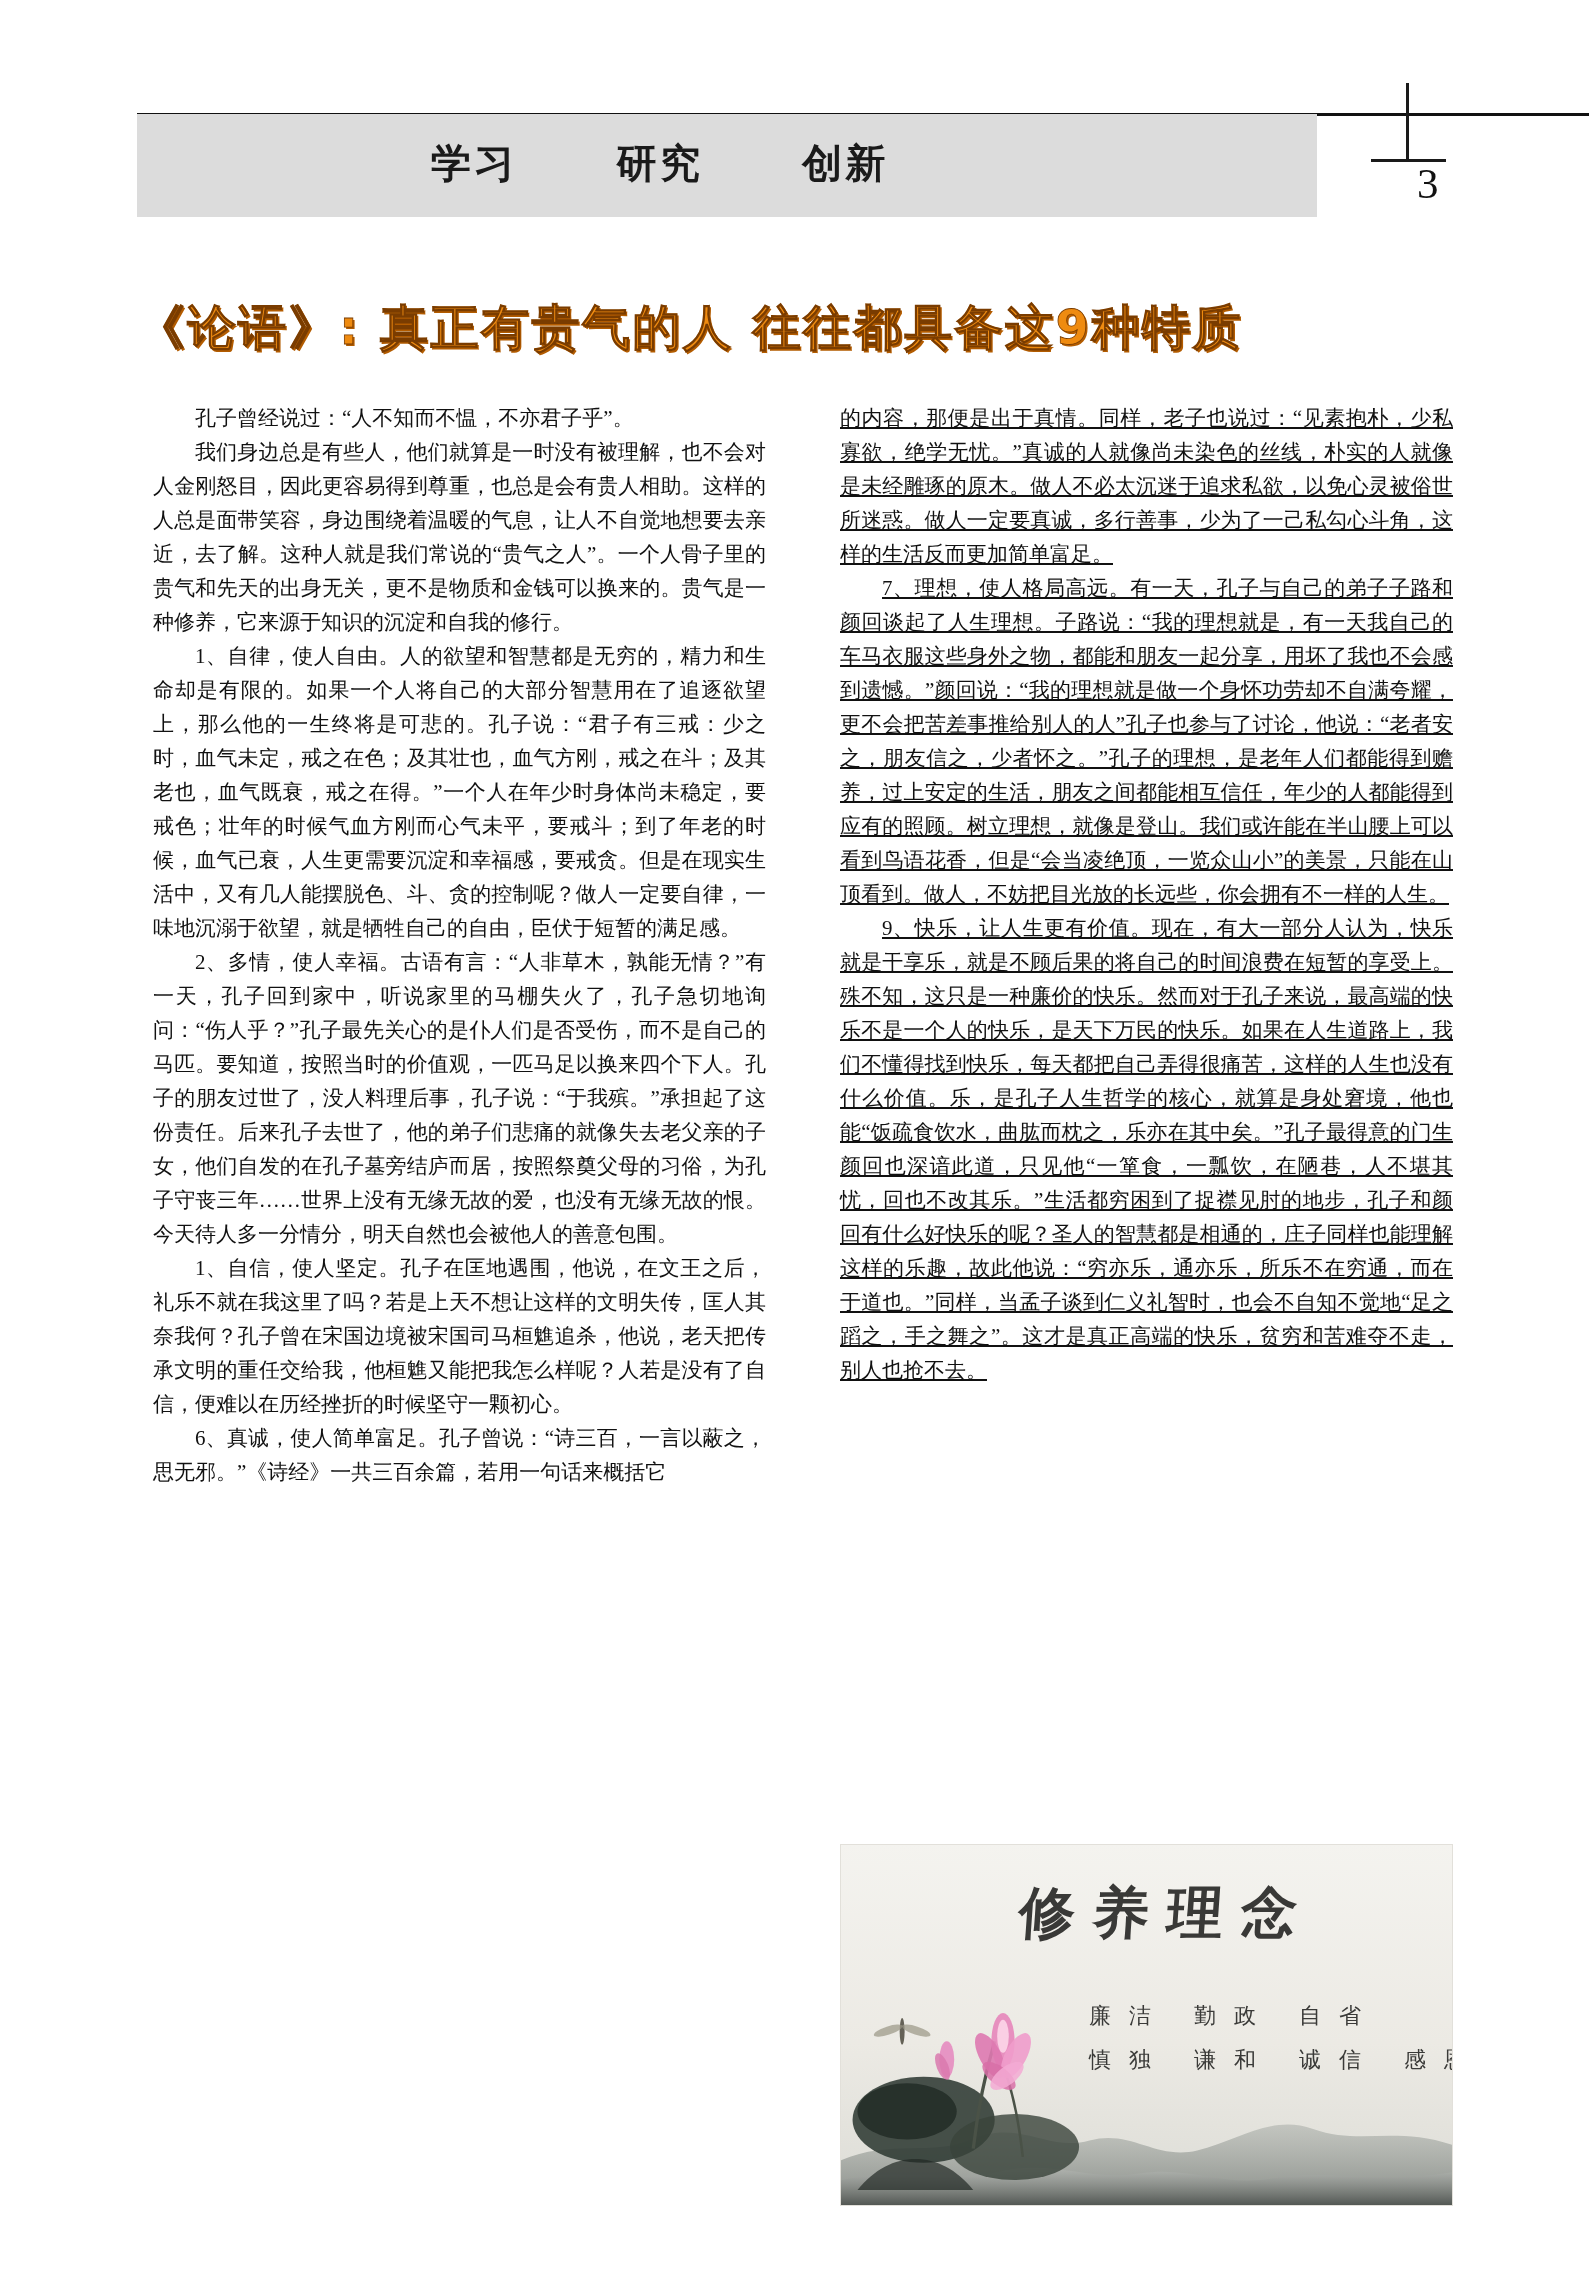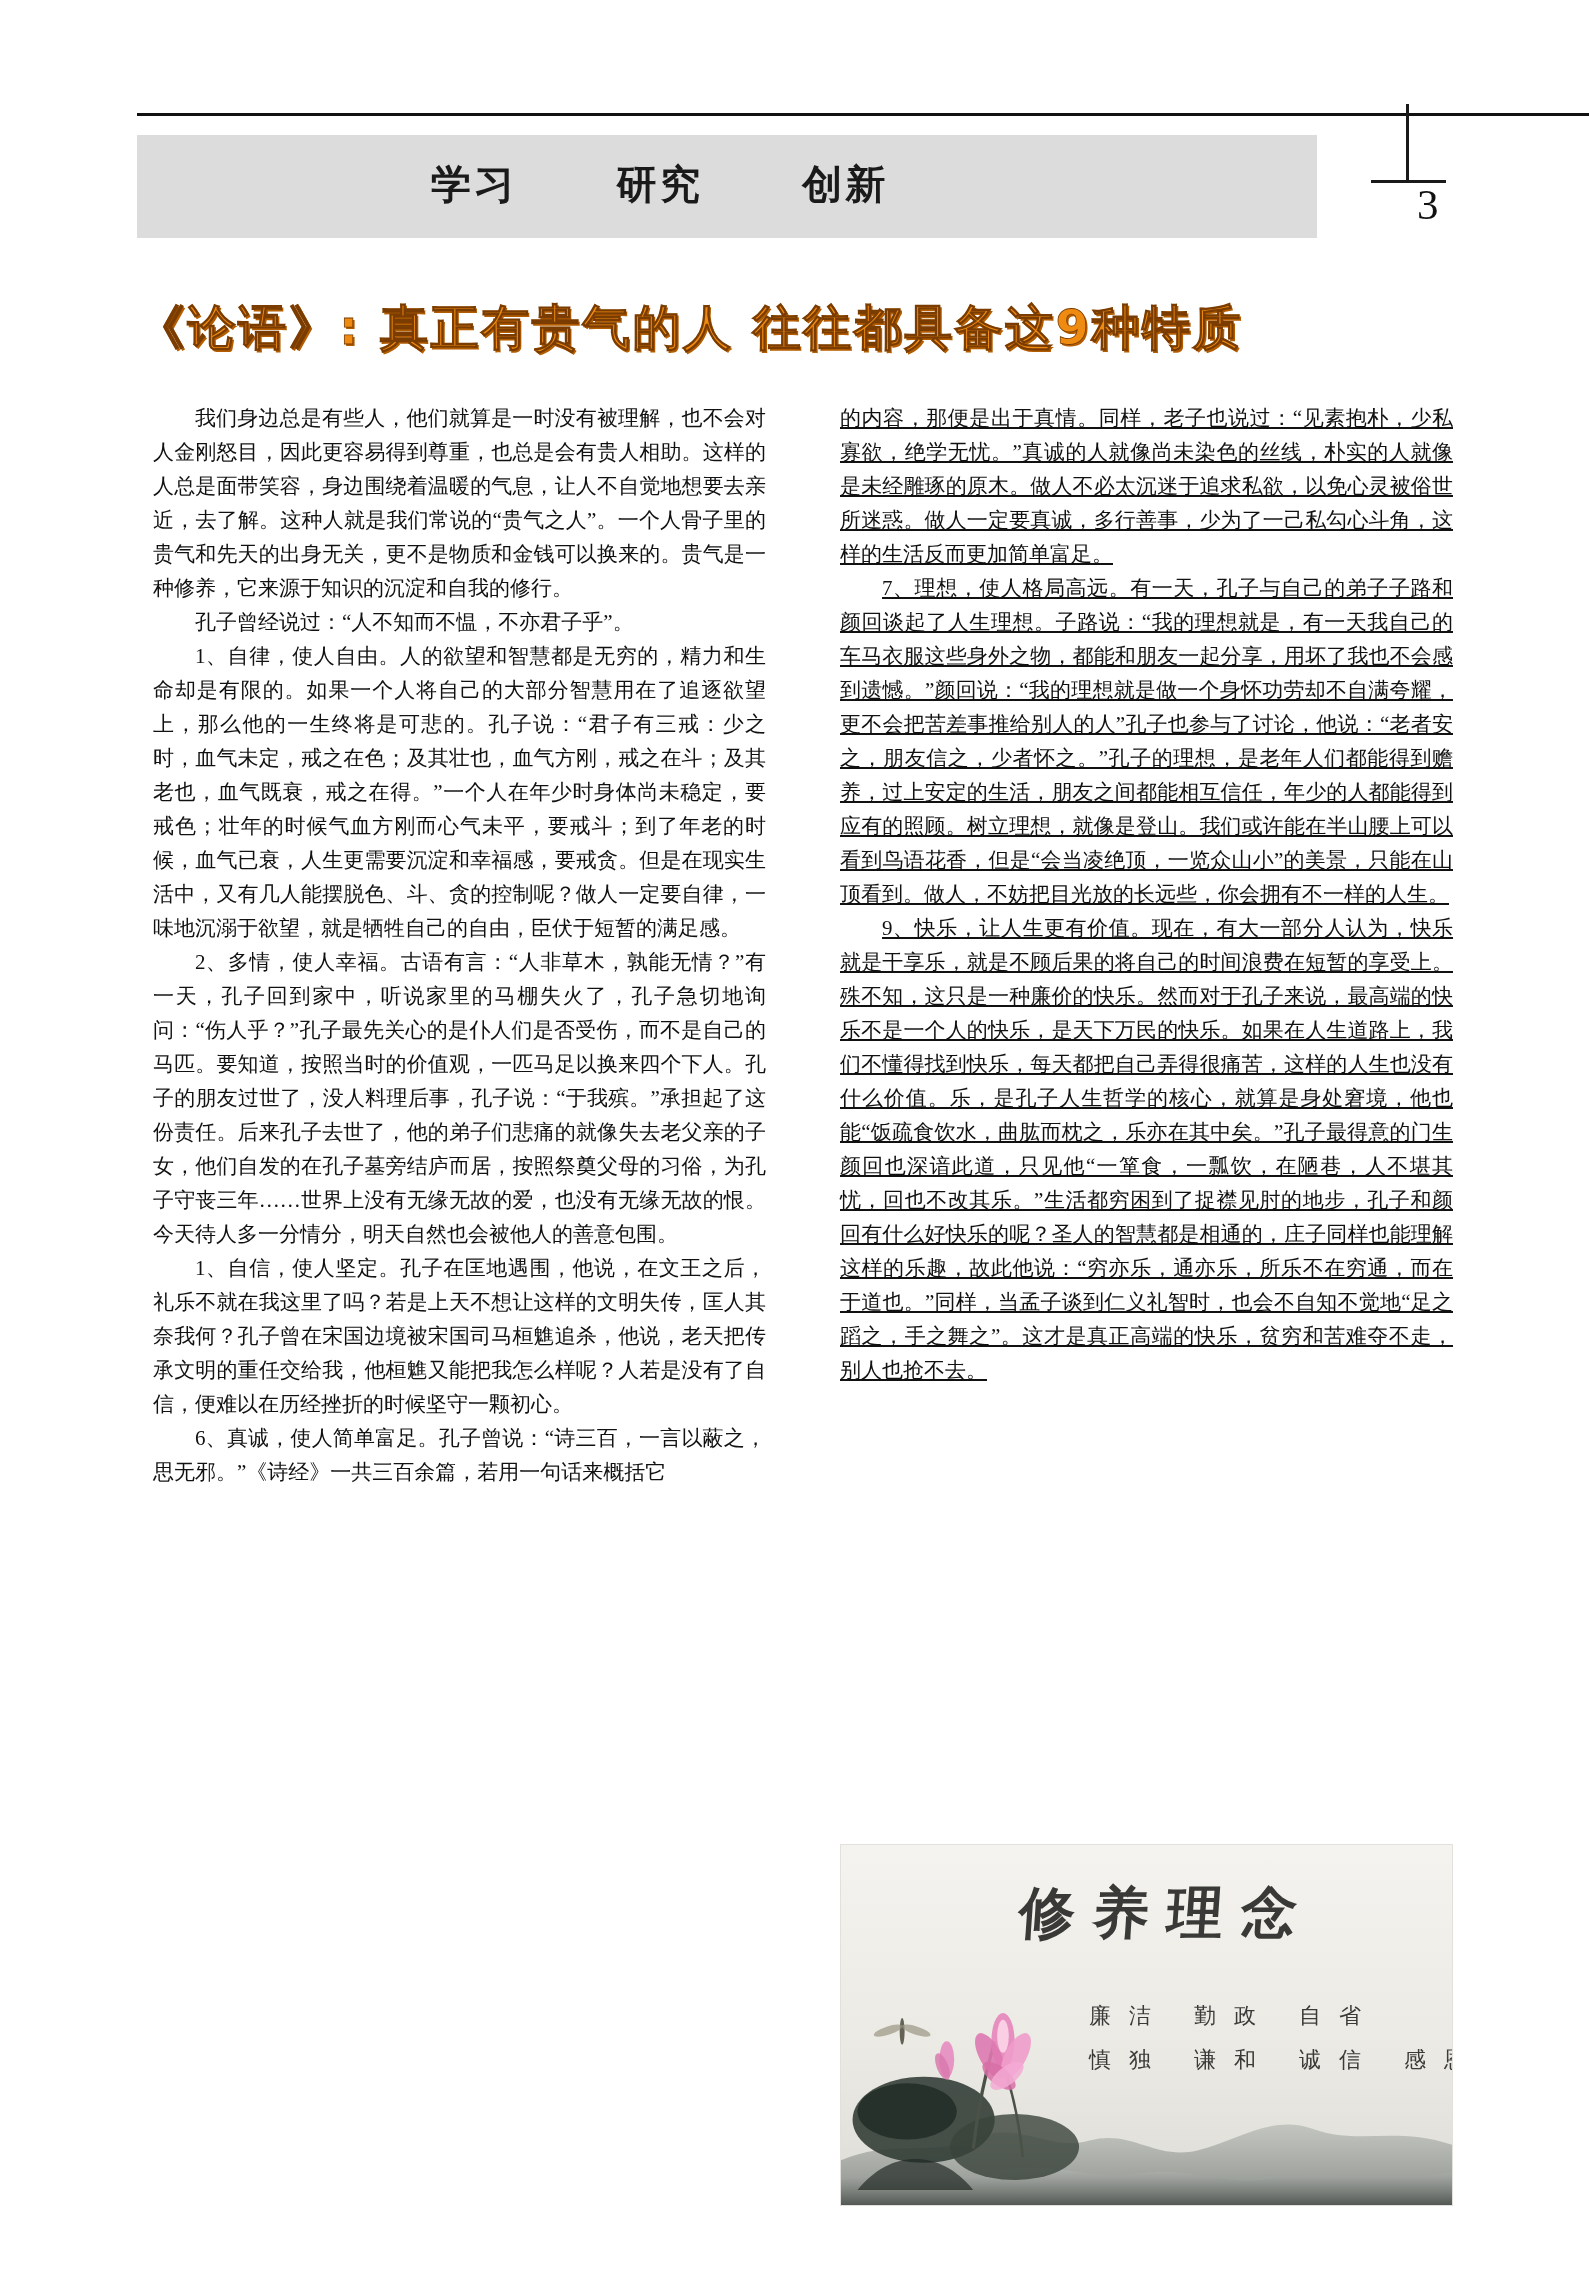--- a/index.html
+++ b/index.html
@@ -20,21 +20,21 @@
     left: 0; top: 0;
     width: 1589px;
     height: 2295px;
     background: #fff;
   }
 
   
   .header-wrap {
     position: absolute;
     left: 137px;
-    top: 135px;
+    top: 114px;
     width: 1316px;
     height: 83px;
     text-align: right;
   }
   .header-band {
     position: absolute;
     left: 0; top: 0;
     width: 1180px;
     height: 103px;
     background: #dcdcdc;
@@ -211,22 +211,22 @@
       <div class="hline"></div>
       <div class="num">3</div>
     </div>
   </div>
 
   <div class="article-title">《论语》: 真正有贵气的人 往往都具备这9种特质</div>
 
   <div class="columns">
 
     <div class="col left">
+      <p>孔子曾经说过：“人不知而不愠，不亦君子乎”。</p>
       <p>我们身边总是有些人，他们就算是一时没有被理解，也不会对人金刚怒目，因此更容易得到尊重，也总是会有贵人相助。这样的人总是面带笑容，身边围绕着温暖的气息，让人不自觉地想要去亲近，去了解。这种人就是我们常说的“贵气之人”。一个人骨子里的贵气和先天的出身无关，更不是物质和金钱可以换来的。贵气是一种修养，它来源于知识的沉淀和自我的修行。</p>
-      <p>孔子曾经说过：“人不知而不愠，不亦君子乎”。</p>
       <p>1、自律，使人自由。人的欲望和智慧都是无穷的，精力和生命却是有限的。如果一个人将自己的大部分智慧用在了追逐欲望上，那么他的一生终将是可悲的。孔子说：“君子有三戒：少之时，血气未定，戒之在色；及其壮也，血气方刚，戒之在斗；及其老也，血气既衰，戒之在得。”一个人在年少时身体尚未稳定，要戒色；壮年的时候气血方刚而心气未平，要戒斗；到了年老的时候，血气已衰，人生更需要沉淀和幸福感，要戒贪。但是在现实生活中，又有几人能摆脱色、斗、贪的控制呢？做人一定要自律，一味地沉溺于欲望，就是牺牲自己的自由，臣伏于短暂的满足感。</p>
       <p>2、多情，使人幸福。古语有言：“人非草木，孰能无情？”有一天，孔子回到家中，听说家里的马棚失火了，孔子急切地询问：“伤人乎？”孔子最先关心的是仆人们是否受伤，而不是自己的马匹。要知道，按照当时的价值观，一匹马足以换来四个下人。孔子的朋友过世了，没人料理后事，孔子说：“于我殡。”承担起了这份责任。后来孔子去世了，他的弟子们悲痛的就像失去老父亲的子女，他们自发的在孔子墓旁结庐而居，按照祭奠父母的习俗，为孔子守丧三年……世界上没有无缘无故的爱，也没有无缘无故的恨。今天待人多一分情分，明天自然也会被他人的善意包围。</p>
       <p>1、自信，使人坚定。孔子在匡地遇围，他说，在文王之后，礼乐不就在我这里了吗？若是上天不想让这样的文明失传，匡人其奈我何？孔子曾在宋国边境被宋国司马桓魋追杀，他说，老天把传承文明的重任交给我，他桓魋又能把我怎么样呢？人若是没有了自信，便难以在历经挫折的时候坚守一颗初心。</p>
       <p>6、真诚，使人简单富足。孔子曾说：“诗三百，一言以蔽之，思无邪。”《诗经》一共三百余篇，若用一句话来概括它</p>
     </div>
 
     <div class="col right">
       <p class="noindent">的内容，那便是出于真情。同样，老子也说过：“见素抱朴，少私寡欲，绝学无忧。”真诚的人就像尚未染色的丝线，朴实的人就像是未经雕琢的原木。做人不必太沉迷于追求私欲，以免心灵被俗世所迷惑。做人一定要真诚，多行善事，少为了一己私勾心斗角，这样的生活反而更加简单富足。</p>
       <p>7、理想，使人格局高远。有一天，孔子与自己的弟子子路和颜回谈起了人生理想。子路说：“我的理想就是，有一天我自己的车马衣服这些身外之物，都能和朋友一起分享，用坏了我也不会感到遗憾。”颜回说：“我的理想就是做一个身怀功劳却不自满夸耀，更不会把苦差事推给别人的人”孔子也参与了讨论，他说：“老者安之，朋友信之，少者怀之。”孔子的理想，是老年人们都能得到赡养，过上安定的生活，朋友之间都能相互信任，年少的人都能得到应有的照顾。树立理想，就像是登山。我们或许能在半山腰上可以看到鸟语花香，但是“会当凌绝顶，一览众山小”的美景，只能在山顶看到。做人，不妨把目光放的长远些，你会拥有不一样的人生。</p>
       <p>9、快乐，让人生更有价值。现在，有大一部分人认为，快乐就是干享乐，就是不顾后果的将自己的时间浪费在短暂的享受上。殊不知，这只是一种廉价的快乐。然而对于孔子来说，最高端的快乐不是一个人的快乐，是天下万民的快乐。如果在人生道路上，我们不懂得找到快乐，每天都把自己弄得很痛苦，这样的人生也没有什么价值。乐，是孔子人生哲学的核心，就算是身处窘境，他也能“饭疏食饮水，曲肱而枕之，乐亦在其中矣。”孔子最得意的门生颜回也深谙此道，只见他“一箪食，一瓢饮，在陋巷，人不堪其忧，回也不改其乐。”生活都穷困到了捉襟见肘的地步，孔子和颜回有什么好快乐的呢？圣人的智慧都是相通的，庄子同样也能理解这样的乐趣，故此他说：“穷亦乐，通亦乐，所乐不在穷通，而在于道也。”同样，当孟子谈到仁义礼智时，也会不自知不觉地“足之蹈之，手之舞之”。这才是真正高端的快乐，贫穷和苦难夺不走，别人也抢不去。</p>

